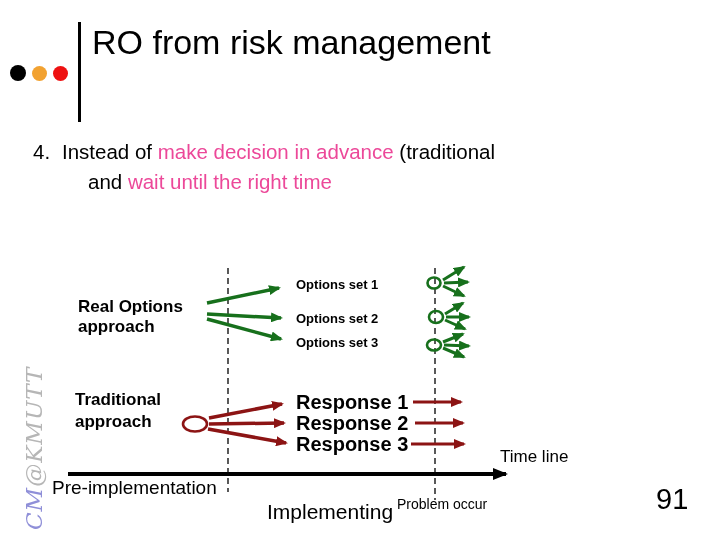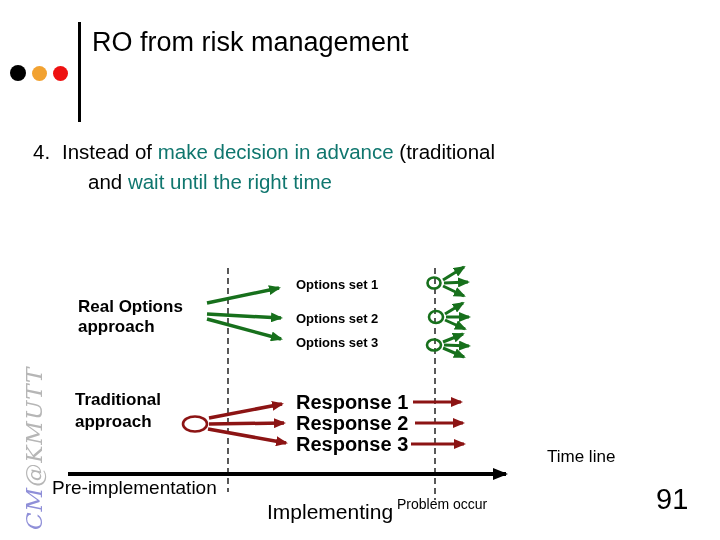--- a/index.html
+++ b/index.html
@@ -1,39 +1,39 @@
 <!DOCTYPE html>
 <html><head>
 <meta charset="utf-8">
 <style>
   html,body{margin:0;padding:0;}
   body{width:720px;height:540px;background:#fff;overflow:hidden;
        font-family:"Liberation Sans",sans-serif;color:#000;position:relative;}
   .abs{position:absolute;}
   
-  .title{left:92px;top:26px;font-size:27px;line-height:32px;letter-spacing:0;}
+  .title{left:92px;top:26px;font-size:34px;line-height:32px;letter-spacing:0;}
   .title-rule{left:78px;top:22px;width:3px;height:100px;background:#000;}
   .dot{border-radius:50%;}
   .dot-black{left:10px;top:65px;width:16px;height:16px;background:#000;}
   .dot-orange{left:32px;top:66px;width:15px;height:15px;background:#f2a231;}
   .dot-red{left:53px;top:66px;width:15px;height:15px;background:#ee1111;}
   
   .body-text{left:33px;top:137px;font-size:20.5px;line-height:30px;width:620px;}
   .body-text .indent{padding-left:55px;}
   .num{display:inline-block;width:29px;}
-  .red{color:#0f766e;text-align:center;}
+  .red{color:#ec4899;text-align:center;}
   
   .lbl{font-weight:bold;font-size:17px;line-height:20px;}
   .real-options{left:78px;top:297px;}
   .traditional{left:75px;top:389px;line-height:22px;}
   .opt{left:296px;font-weight:bold;font-size:13px;line-height:18px;}
   .opt1{top:276px;} .opt2{top:310px;} .opt3{top:334px;}
   .resp{left:296px;font-weight:bold;font-size:20px;line-height:18px;}
   .resp1{top:393px;} .resp2{top:414px;} .resp3{top:435px;}
-  .timeline-lbl{left:500px;top:447px;font-size:17px;margin-left:47px;}
+  .timeline-lbl{left:500px;top:447px;font-size:17px;}
   .phase1{left:52px;top:477px;font-size:19px;}
   .phase2{left:267px;top:500px;font-size:21px;}
   .problem{left:397px;top:496px;font-size:14px;}
   .pagenum{left:656px;top:483px;font-size:29px;}
   
   .watermark{left:21px;top:530px;transform:rotate(-90deg);transform-origin:top left;
              white-space:nowrap;font-family:"DejaVu Serif",serif;font-style:italic;
              font-size:23px;letter-spacing:1px;}
   .wm-cm{color:#8f8fd8;}
   .wm-rest{color:#b6b6b6;}

